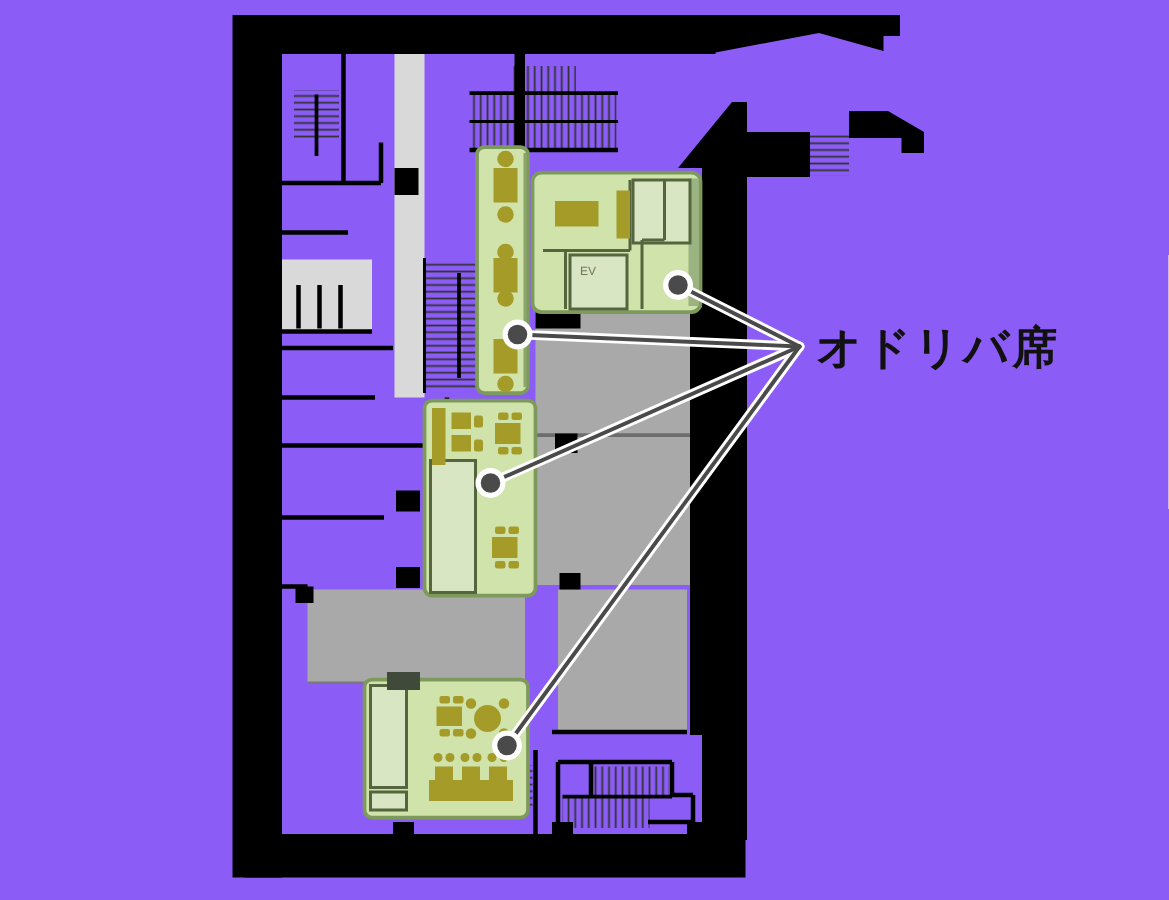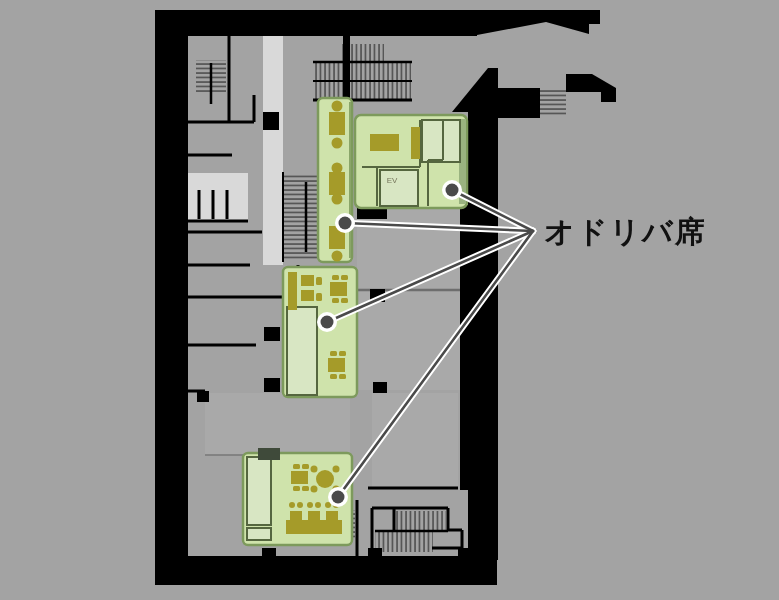--- a/index.html
+++ b/index.html
@@ -1,16 +1,16 @@
 <!DOCTYPE html>
 <html><head>
 <meta charset="utf-8">
 <style>
   html,body{margin:0;padding:0;background:#ffffff;}
-  .canvas{position:relative;width:779px;height:600px;background:#a3a3a3;overflow:hidden;
+  .canvas{position:relative;width:779px;height:600px;background:#8b5cf6;overflow:hidden;
           font-family:"Liberation Sans",sans-serif;}
   svg{display:block;}
   .thinwall{stroke:#000000;stroke-width:3;fill:none;}
   .gray-dark{fill:#8f8f8f;}
   .corridor{fill:#d9d9d9;}
   .green-area{fill:#cfe3ab;stroke:#7d9a5c;stroke-width:2.5;}
   .green-light{fill:#d8e6c3;stroke:#55663f;stroke-width:2;}
   .gwall{stroke:#55663f;stroke-width:2;fill:none;}
   .rail{stroke:#000;fill:none;}
   .casing{stroke:#ffffff;stroke-width:6.5;fill:none;stroke-linecap:round;}

